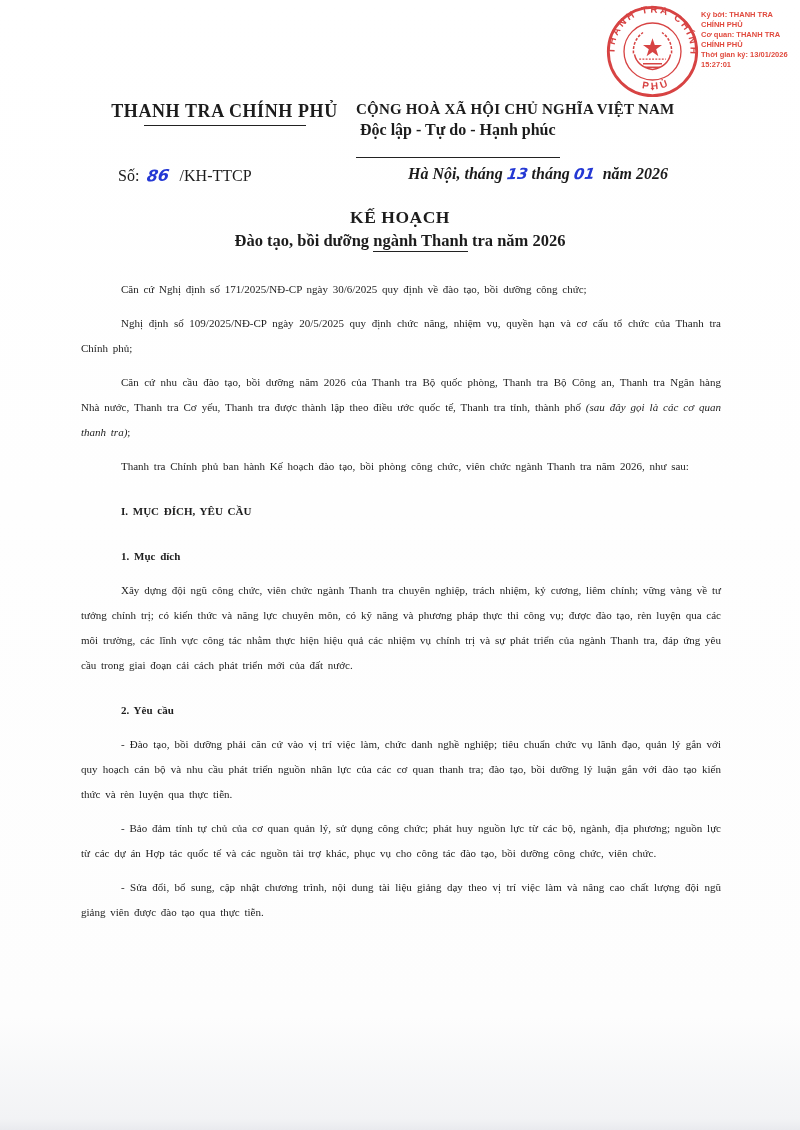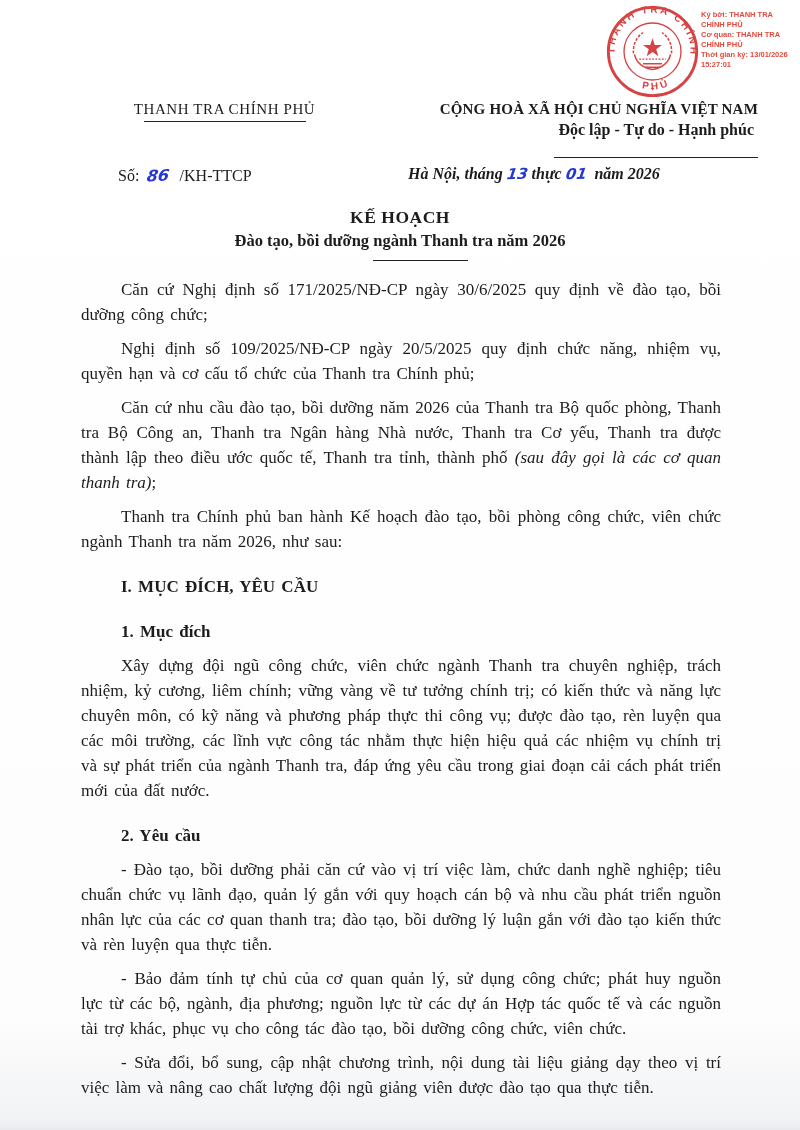--- a/index.html
+++ b/index.html
@@ -11,42 +11,42 @@
   }
   
   .esign{position:absolute;left:701px;top:10px;width:96px;
     font-family:"Liberation Sans","DejaVu Sans",sans-serif;
     font-size:7.5px;line-height:9.5px;font-weight:bold;color:#e04a3e;}
   .esign div{margin-bottom:1px;}
   
   .seal{position:absolute;left:605px;top:4px;width:95px;height:95px;opacity:.92;}
   
   .agency-block{position:absolute;left:82px;top:101px;width:285px;text-align:center;}
-  .agency{font-weight:normal;font-size:15px;letter-spacing:.6px;}
+  .agency{font-weight:bold;font-size:18px;letter-spacing:.6px;}
   .agency-rule{width:162px;border-top:1.6px solid #222;margin:3px auto 0;}
-  .national-block{position:absolute;left:380px;top:101px;width:378px;text-align:right;}
+  .national-block{position:absolute;left:356px;top:101px;width:378px;text-align:left;}
   .national{font-weight:bold;font-size:15px;letter-spacing:.2px;}
   .motto{display:inline-block;font-weight:bold;font-size:16px;margin-top:3px;
     border-bottom:1.6px solid #222;padding:0 4px 18px;}
   .doc-number{position:absolute;left:118px;top:166px;font-size:16px;}
   .hand{font-family:"DejaVu Sans",sans-serif;font-style:italic;font-weight:bold;
     color:#2438d4;display:inline-block;transform:skewX(-10deg) rotate(-2deg);}
   .doc-number .hand{font-size:16px;margin:0 10px 0 8px;}
   .date-line{position:absolute;left:408px;top:165px;font-size:16px;font-weight:bold;font-style:italic;}
   .date-line .hand{font-size:15px;margin:0 4px;}
   
   .title-main{position:absolute;left:0;top:207px;width:800px;text-align:center;
     font-size:17.5px;font-weight:bold;letter-spacing:.5px;}
   .title-sub{position:absolute;left:0;top:231px;width:800px;text-align:center;
     font-size:16.5px;font-weight:bold;}
-  .u{border-bottom:1.6px solid #222;padding-bottom:10px;}
+  .u{border-bottom:1.6px solid #222;padding-bottom:1px;}
   
   .body{position:absolute;left:81px;top:277px;width:640px;}
   .body p{margin:0 0 9px;text-indent:40px;text-align:justify;
-    font-size:17px;line-height:25px;word-spacing:2px;font-family:Liberation Serif, serif;}
+    font-size:11px;line-height:25px;word-spacing:2px;font-family:Liberation Serif, serif;}
   .body p.hd{font-weight:bold;text-align:left;margin:20px 0 9px;}
   .it{font-style:italic;}
 </style>
 </head>
 <body>
 
 <div class="page">
 
   <svg class="seal" viewBox="0 0 100 100">
     <defs>
@@ -87,21 +87,21 @@
   <div class="national-block">
     <div class="national">CỘNG HOÀ XÃ HỘI CHỦ NGHĨA VIỆT NAM</div>
     <div><span class="motto">Độc lập - Tự do - Hạnh phúc</span></div>
   </div>
 
   <div class="doc-number">
     <span>Số:</span><span class="hand">86</span><span>/KH-TTCP</span>
   </div>
 
   <div class="date-line">
-    <span>Hà Nội, tháng</span><span class="hand">13</span><span>thực</span><span class="hand">01</span> <span>năm 2026</span>
+    <span>Hà Nội, tháng</span><span class="hand">13</span><span>tháng</span><span class="hand">01</span> <span>năm 2026</span>
   </div>
 
   <div class="title-main">KẾ HOẠCH</div>
   <div class="title-sub">
     <span>Đào tạo, bồi dưỡng </span><span class="u">ngành Thanh</span><span> tra năm 2026</span>
   </div>
 
   <div class="body">
     <p>Căn cứ Nghị định số 171/2025/NĐ-CP ngày 30/6/2025 quy định về đào tạo, bồi dưỡng công chức;</p>
     <p>Nghị định số 109/2025/NĐ-CP ngày 20/5/2025 quy định chức năng, nhiệm vụ, quyền hạn và cơ cấu tổ chức của Thanh tra Chính phủ;</p>

